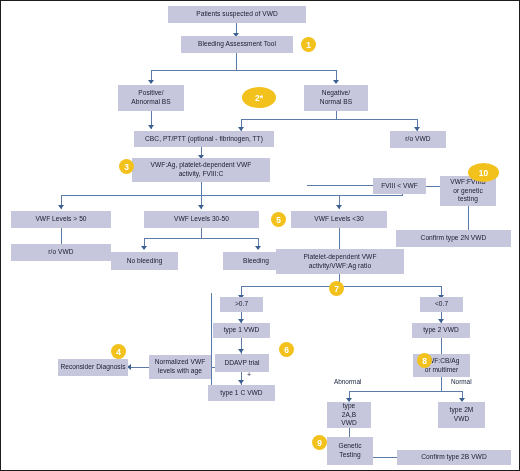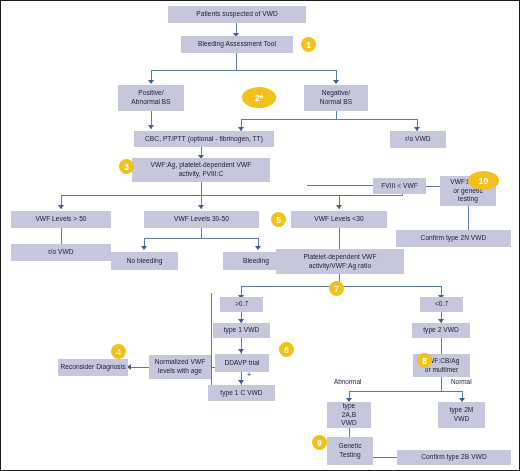--- a/index.html
+++ b/index.html
@@ -263,15 +263,15 @@
   <div class="badge" style="left:270px;top:211px;width:15px;height:15px;">5</div>
 
   <div class="badge" style="left:278px;top:341px;width:15px;height:15px;">6</div>
 
   <div class="badge" style="left:328px;top:280px;width:15px;height:15px;">7</div>
 
   <div class="badge" style="left:416px;top:352px;width:15px;height:15px;">8</div>
 
   <div class="badge" style="left:311px;top:434px;width:15px;height:15px;">9</div>
 
-  <div class="badge wide" style="left:467px;top:170px;width:31px;height:19px;">10</div>
+  <div class="badge wide" style="left:467px;top:162px;width:31px;height:19px;">10</div>
 
 </div>
 
 </body></html>

